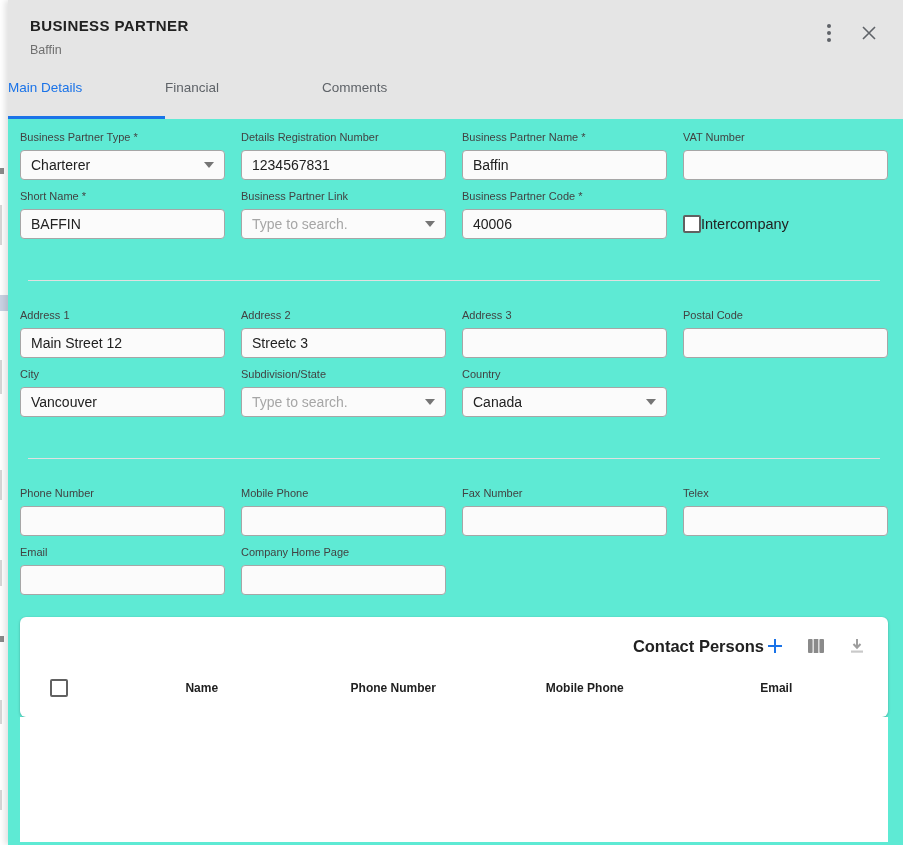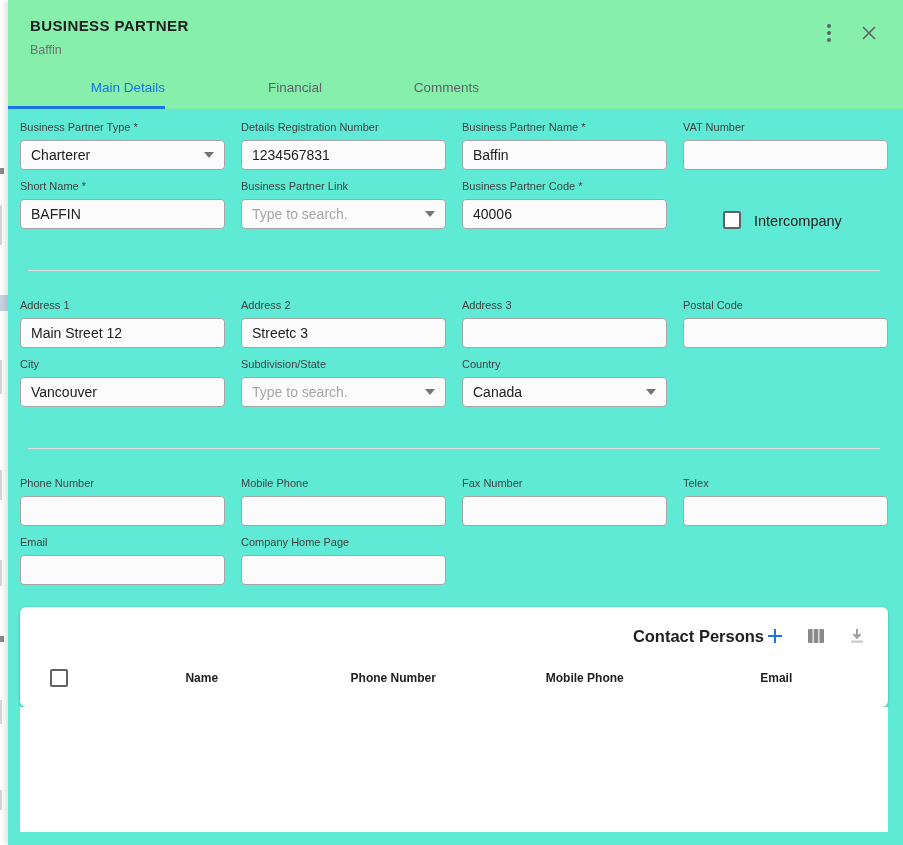--- a/index.html
+++ b/index.html
@@ -21,36 +21,36 @@
   .page-edge .frag.blue { background: #c9d2e3; }
 
   
   .panel {
     position: absolute; left: 8px; top: 0; width: 895px; height: 845px;
     background: #ffffff; z-index: 2;
     box-shadow: -3px 0 6px rgba(0,0,0,0.12);
     display: flex; flex-direction: column;
   }
 
-  .panel-header { background: #86efac; flex: 0 0 auto; }
+  .panel-header { background: #e5e5e5; flex: 0 0 auto; }
   .header-top {
     display: flex; justify-content: space-between; align-items: flex-start;
     padding: 17px 24px 0 22px;
   }
   .title { font-size: 15px; font-weight: 700; letter-spacing: 0.4px; color: #212121; }
   .subtitle { font-size: 12.5px; color: #6f6f6f; margin-top: 9px; }
   .header-actions { display: flex; align-items: center; gap: 26px; padding-top: 5px; }
   .icon-btn { background: none; border: none; cursor: pointer; padding: 2px; display: flex; align-items: center; justify-content: center; }
   .kebab { display: flex; flex-direction: column; gap: 3px; }
   .kebab span { width: 4px; height: 4px; border-radius: 50%; background: #5f6368; display: block; }
   .close-x { width: 16px; height: 16px; stroke: #5f6368; stroke-width: 1.6; }
 
   .tabs { display: flex; margin-top: 13px; }
   .tab {
-    width: 157px; text-align: right; padding: 10px 0 11px;
+    width: 157px; text-align: left; padding: 10px 0 21px;
     font-size: 13.5px; color: #5f6368; cursor: pointer;
     border-bottom: 3px solid transparent; background: none; border-top: none; border-left: none; border-right: none;
     font-family: "Liberation Sans", sans-serif;
   }
   .tab.active { color: #1a73e8; border-bottom-color: #1a73e8; }
 
   
   .panel-body { flex: 1 1 auto; background: #5eead4; padding: 12px 15px 0 12px; overflow: hidden; }
   .grid { display: grid; grid-template-columns: repeat(4, 1fr); column-gap: 16px; }
   .field { margin-bottom: 10px; }
@@ -64,21 +64,21 @@
   .select {
     width: 100%; height: 30px; padding: 0 10px;
     border: 1px solid #a6a6a6; border-radius: 4px; background: #fbfbfb;
     font-size: 14px; color: #212121;
     display: flex; align-items: center; justify-content: space-between; cursor: pointer;
   }
   .select .sel-text { overflow: hidden; white-space: nowrap; text-align: center; }
   .select .sel-text.is-placeholder { color: #a6a6a6; }
   .caret { width: 0; height: 0; border-left: 5px solid transparent; border-right: 5px solid transparent; border-top: 6px solid #757575; flex: 0 0 auto; margin-left: 6px; }
 
-  .checkbox-field { display: flex; align-items: flex-end; gap: 13px; height: 30px; margin-top: 19px; margin-left: 40px; }
+  .checkbox-field { display: flex; align-items: center; height: 30px; margin-top: 19px; }
   .checkbox {
     width: 18px; height: 18px; border: 2px solid #616161; border-radius: 2px;
     background: #ffffff; cursor: pointer; flex: 0 0 auto;
   }
   .checkbox-label { font-size: 14.5px; color: #212121; }
 
   .divider { border: none; border-top: 1px solid #e0e0e0; margin: 31px 8px 28px 8px; }
 
   
   .card {

